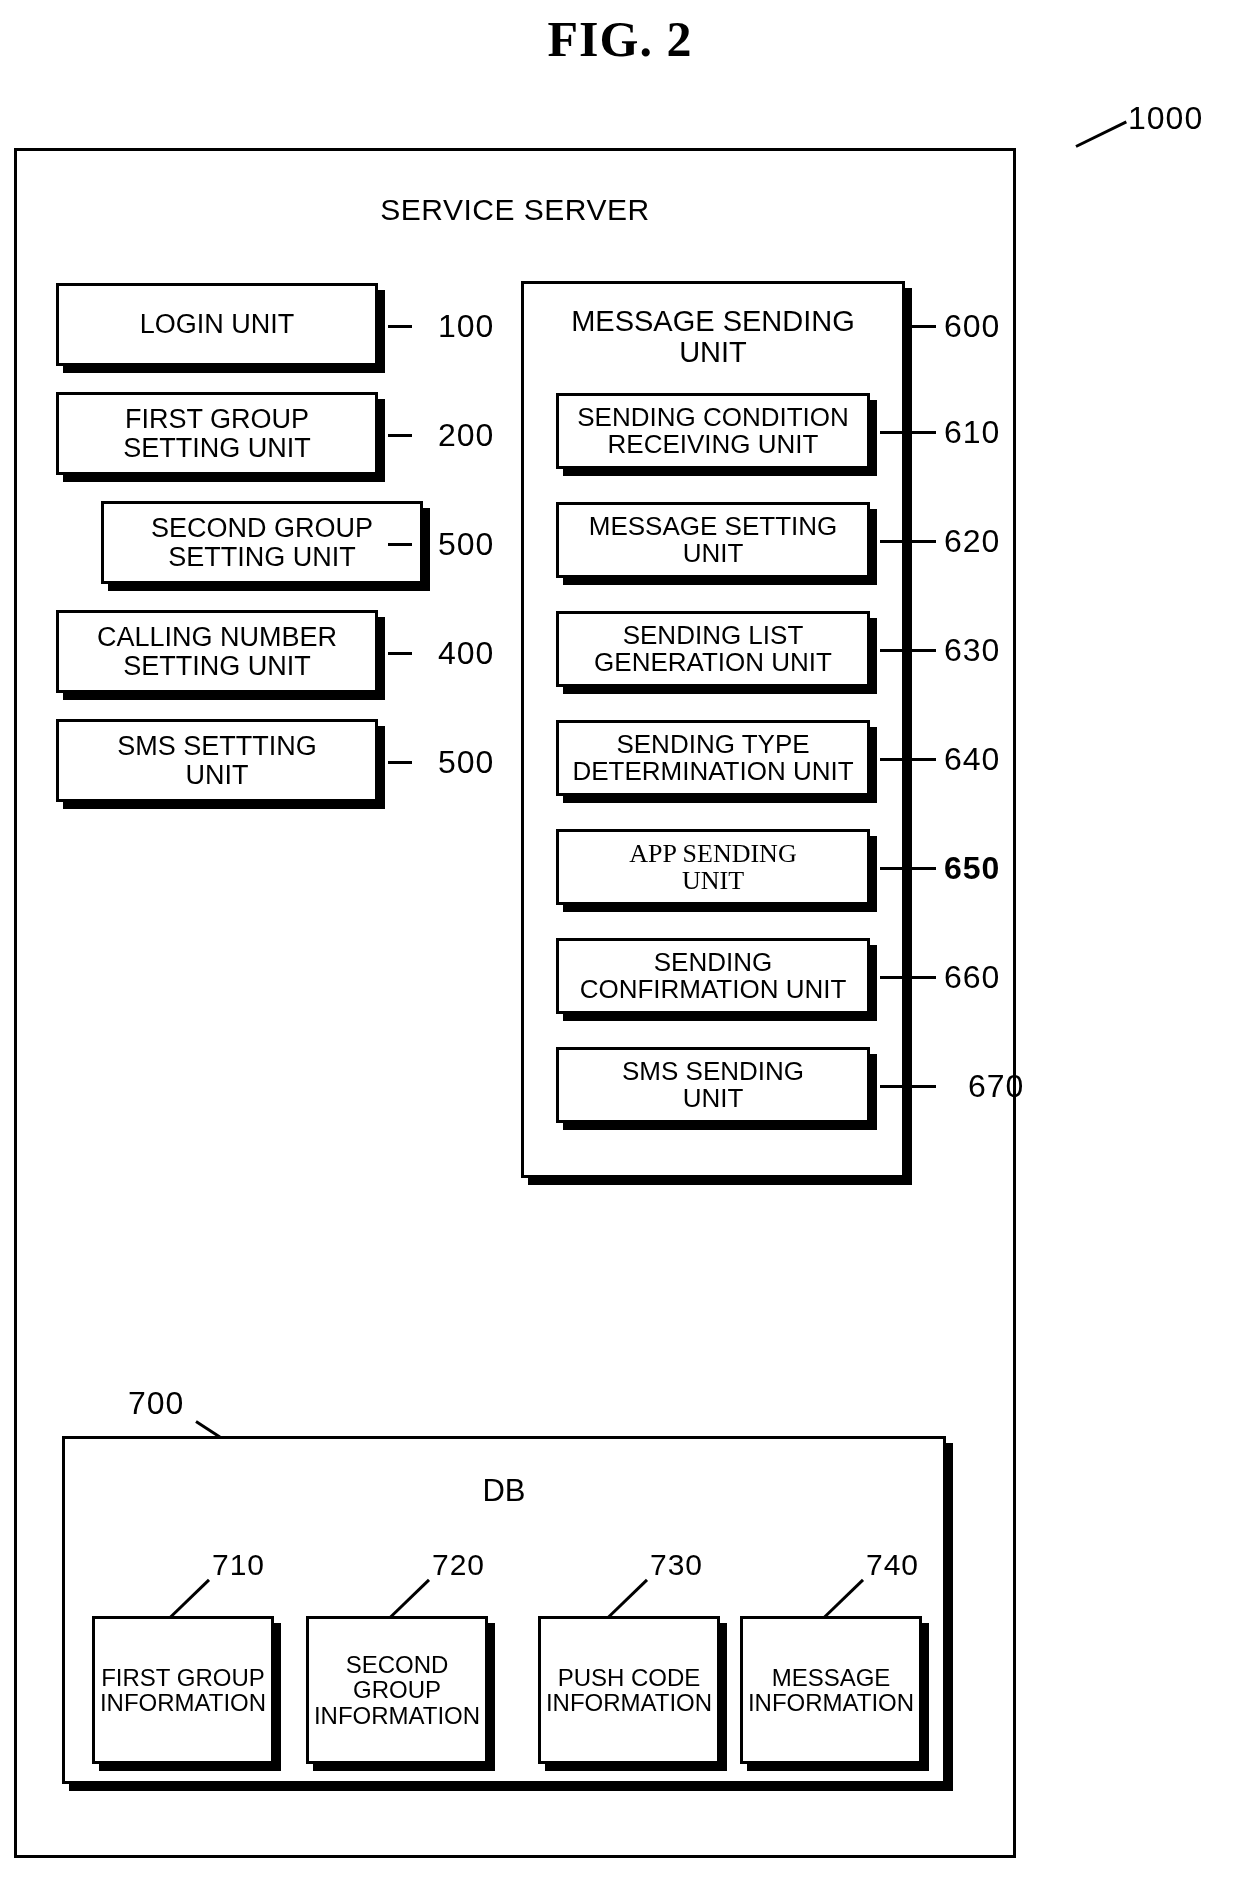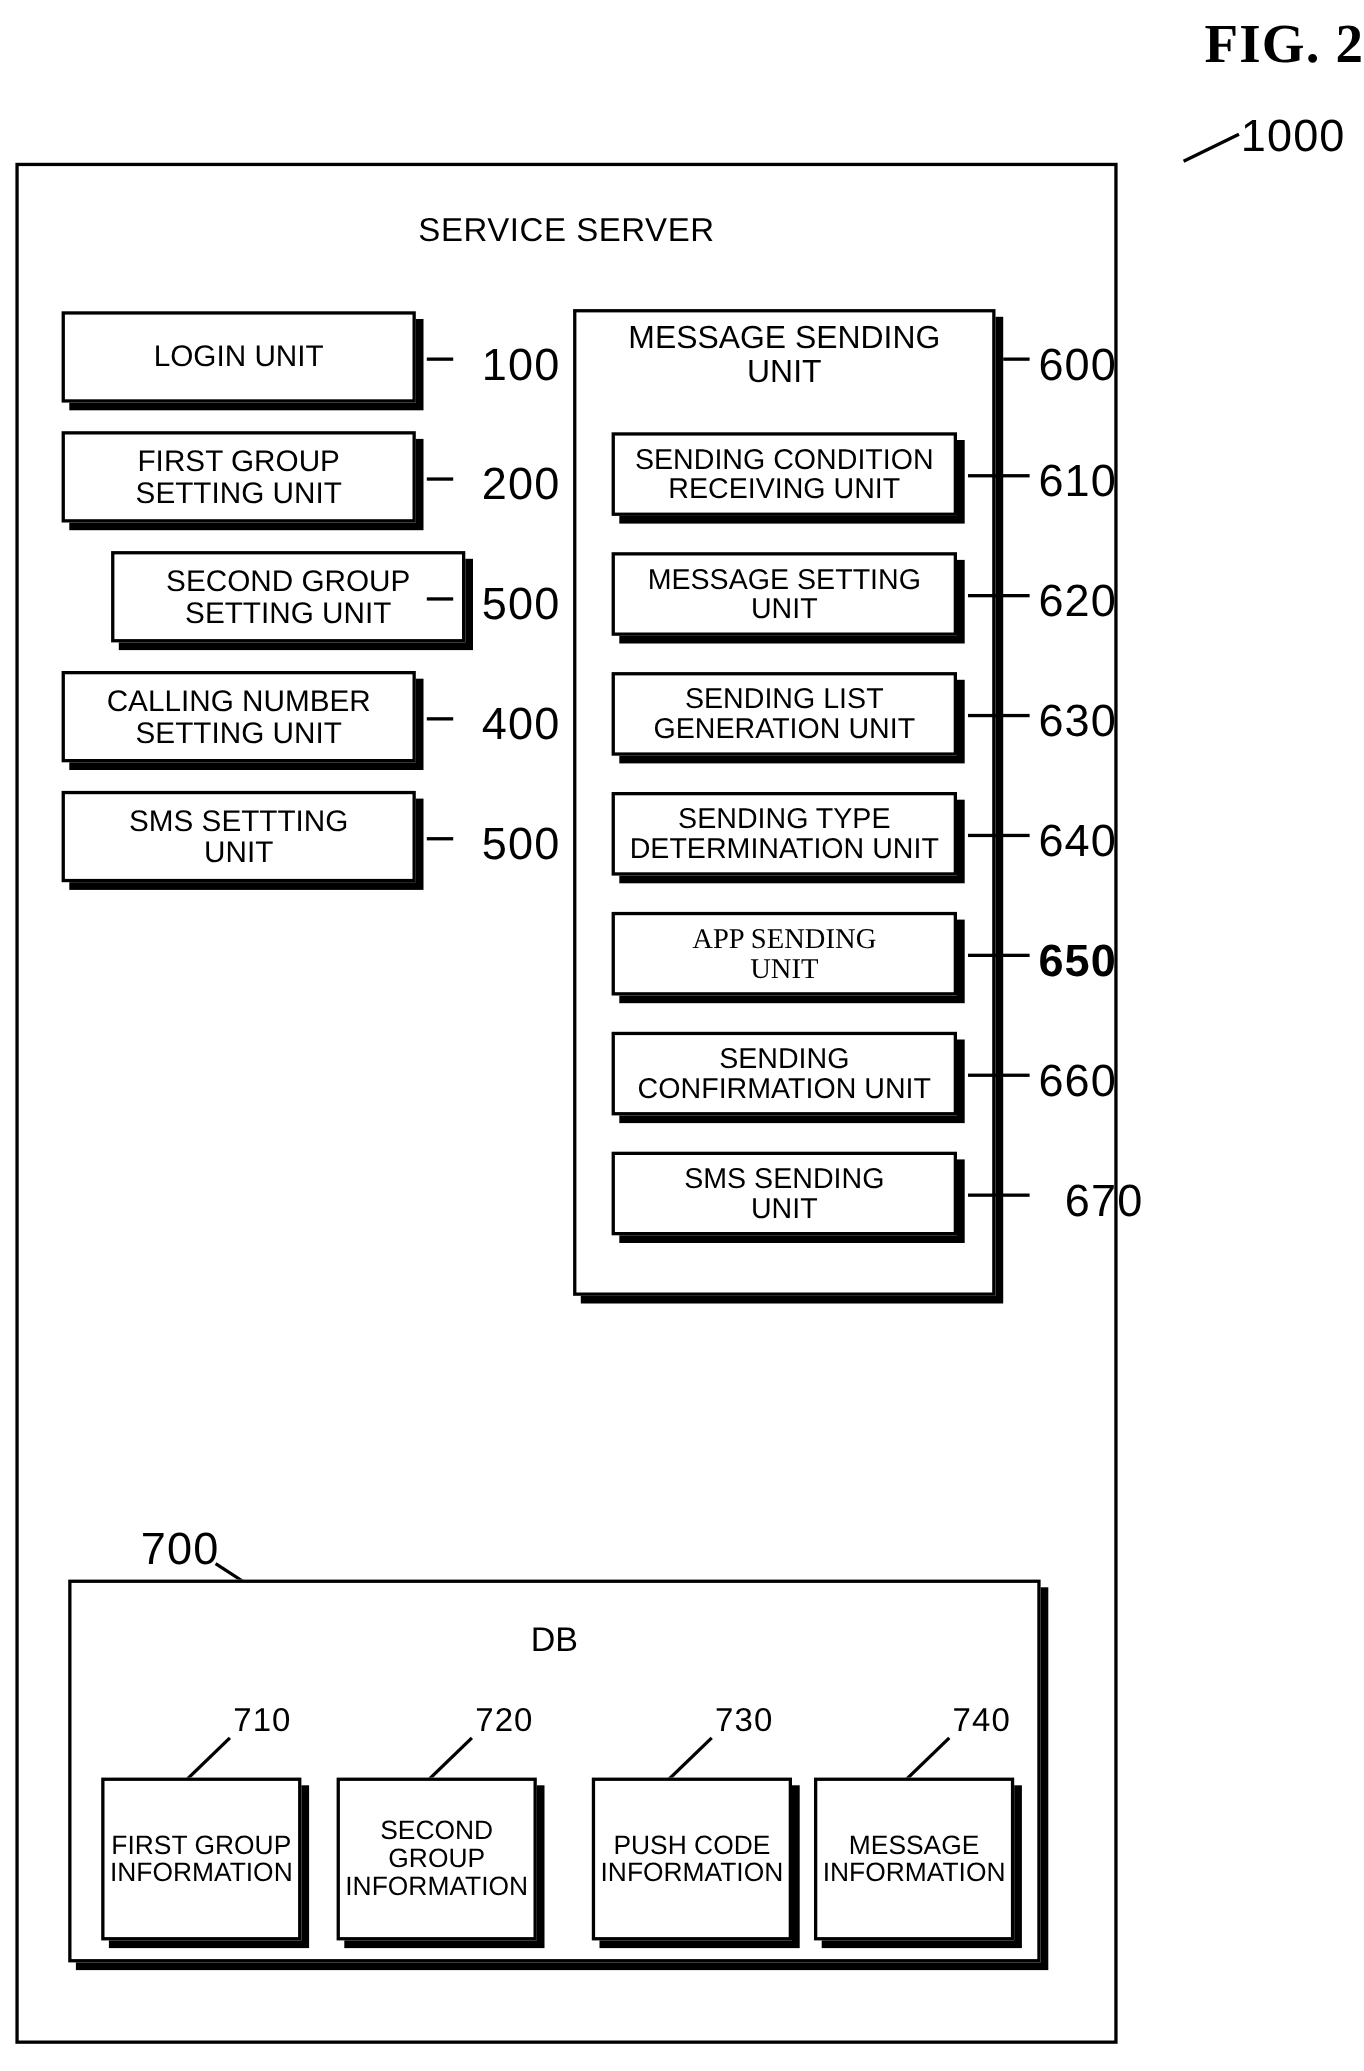--- a/index.html
+++ b/index.html
@@ -12,21 +12,21 @@
     position: relative;
     font-family: "Liberation Sans", sans-serif;
     color: #000000;
     overflow: hidden;
   }
 
   
   .fig-title {
     position: absolute;
     top: 10px; left: 0; width: 1240px;
-    text-align: right;
+    text-align: center;
     font-family: "Liberation Serif", serif;
     font-weight: bold;
     font-size: 50px;
     letter-spacing: 1px;
   }
 
   
   .outer-frame {
     position: absolute;
     left: 14px; top: 148px;
@@ -64,21 +64,21 @@
     text-align: center;
     line-height: 1.04;
     font-size: 27px;
     padding: 2px 2px;
     white-space: pre-line;
   }
 
   
   .refnum {
     position: absolute;
-    font-size: 41px;
+    font-size: 32px;
     letter-spacing: 1px;
     white-space: nowrap;
   }
   .tick {
     position: absolute;
     height: 3px;
     background: #000;
   }
   .diag {
     position: absolute;
@@ -89,21 +89,21 @@
 
   
   .msu-container {
     position: absolute;
     background: #fff;
     border: 3px solid #000;
     box-shadow: 7px 7px 0 0 #000;
   }
   .msu-title {
     position: absolute;
-    left: 0; top: 8px; width: 100%;
+    left: 0; top: 22px; width: 100%;
     text-align: center;
     font-size: 29px;
     line-height: 1.06;
     white-space: pre-line;
   }
 
   
   .db-container {
     position: absolute;
     background: #fff;

